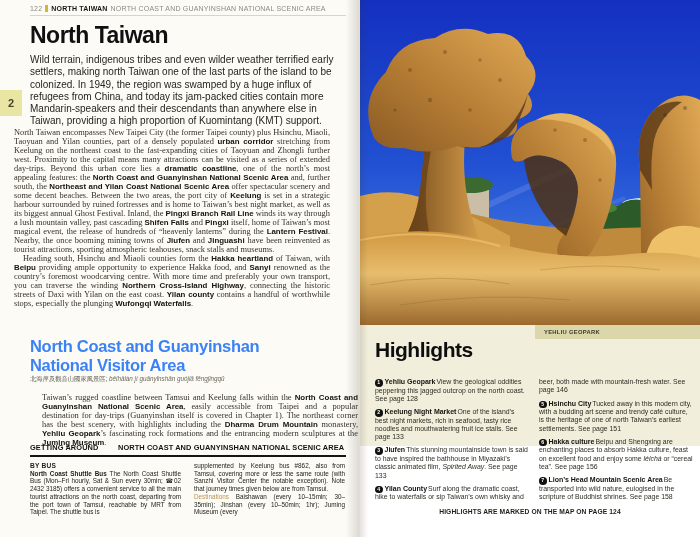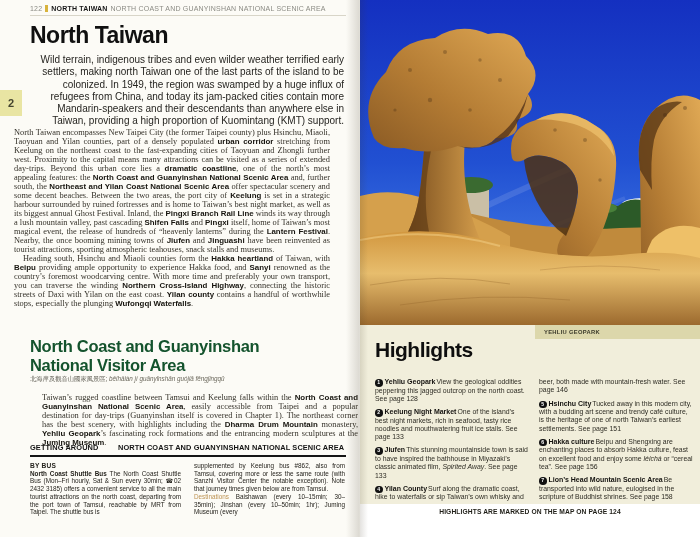--- a/index.html
+++ b/index.html
@@ -15,28 +15,28 @@
     border-bottom:1px solid #d8d5c8;padding-bottom:3px;letter-spacing:.2px;white-space:nowrap;overflow:hidden;}
   .runhead .pageno{margin-right:3px;}
   .runhead .bar{display:inline-block;width:3px;height:7px;background:var(--accent-gold);
     margin:0 3px -1px 0;}
   .runhead .sec{color:#171717;font-weight:bold;margin-right:3px;}
   .chapter-tab{position:absolute;left:0;top:90px;width:22px;height:26px;background:var(--chapter-tab-bg);
     color:#45452f;font-weight:bold;font-size:11px;display:flex;align-items:center;justify-content:center;}
   .page-title{position:absolute;left:30px;top:22px;margin:0;font-size:23px;font-weight:bold;
     color:#101010;letter-spacing:-.5px;}
   .intro{position:absolute;left:30px;top:54px;width:314px;margin:0;font-size:10px;
-    line-height:12.3px;color:#262521;text-align:right;}
+    line-height:12.3px;color:#262521;}
   .bodytext{position:absolute;left:14px;top:128px;width:316px;font-family:"Liberation Serif",serif;
     font-size:8.4px;line-height:9px;color:#343129;text-align:justify;}
   .bodytext p{margin:0;}
   .bodytext p+p{text-indent:9px;}
   .bodytext strong, .sa-para strong{font-family:"Liberation Sans",sans-serif;font-size:7.9px;color:#17150f;}
   .h2{position:absolute;left:30px;top:337px;margin:0;font-size:16.5px;line-height:18.5px;
-    font-weight:bold;color:#14532d;letter-spacing:-.3px;}
+    font-weight:bold;color:#3b82f6;letter-spacing:-.3px;}
   .chinese{position:absolute;left:30px;top:375px;width:316px;font-size:6.3px;color:#5a584e;
     white-space:nowrap;overflow:hidden;}
   .chinese em{font-style:italic;color:#6b685c;}
   .sa-para{position:absolute;left:42px;top:386px;width:316px;font-family:"Liberation Serif",serif;
     font-size:8.4px;line-height:8.95px;color:#343129;text-align:justify;}
   .ga-bar{position:absolute;left:30px;top:443px;width:316px;display:flex;
     border-bottom:2px solid #151515;padding-bottom:3px;font-size:7.4px;font-weight:bold;
     color:#141414;letter-spacing:.1px;white-space:nowrap;}
   .ga-bar .ga-label{width:88px;}
   .bus{position:absolute;left:30px;top:462px;width:316px;display:flex;gap:13px;
@@ -44,21 +44,21 @@
   .bus .col{width:151px;}
   .bus-h{font-weight:bold;font-size:6.6px;margin:0 0 1px 0;letter-spacing:.2px;}
   .bus p{margin:0;}
   .bus strong{font-size:6.35px;}
   .dest-label{color:var(--destinations-label);}
   .phone{font-size:6.2px;}
   
   .gutter{position:absolute;left:346px;top:0;width:22px;height:537px;z-index:5;pointer-events:none;
     background:linear-gradient(to right,rgba(60,50,30,0),rgba(60,50,30,.16) 58%,rgba(60,50,30,0));}
   
-  .right-page{position:absolute;left:360px;top:0;width:340px;height:504px;background:var(--cream-panel);}
+  .right-page{position:absolute;left:360px;top:0;width:340px;height:446px;background:var(--cream-panel);}
   .photo{position:absolute;left:0;top:0;width:340px;height:325px;overflow:hidden;}
   .caption-strip{position:absolute;left:175px;top:325px;width:165px;height:14px;
     background:var(--caption-strip);display:flex;align-items:center;padding-left:9px;box-sizing:border-box;
     font-size:5.8px;font-weight:bold;color:#3b3a2b;letter-spacing:.3px;}
   .hl-heading{position:absolute;left:15px;top:338px;margin:0;font-size:21px;font-weight:bold;
     color:#0e0e0e;letter-spacing:-.5px;}
   .hl-cols{position:absolute;left:15px;top:378px;width:318px;height:132px;
     column-count:2;column-gap:10px;column-fill:auto;
     font-size:6.9px;line-height:8.3px;color:#2e2c24;}
   .hl-item{margin:0 0 5px 0;break-inside:auto;}

